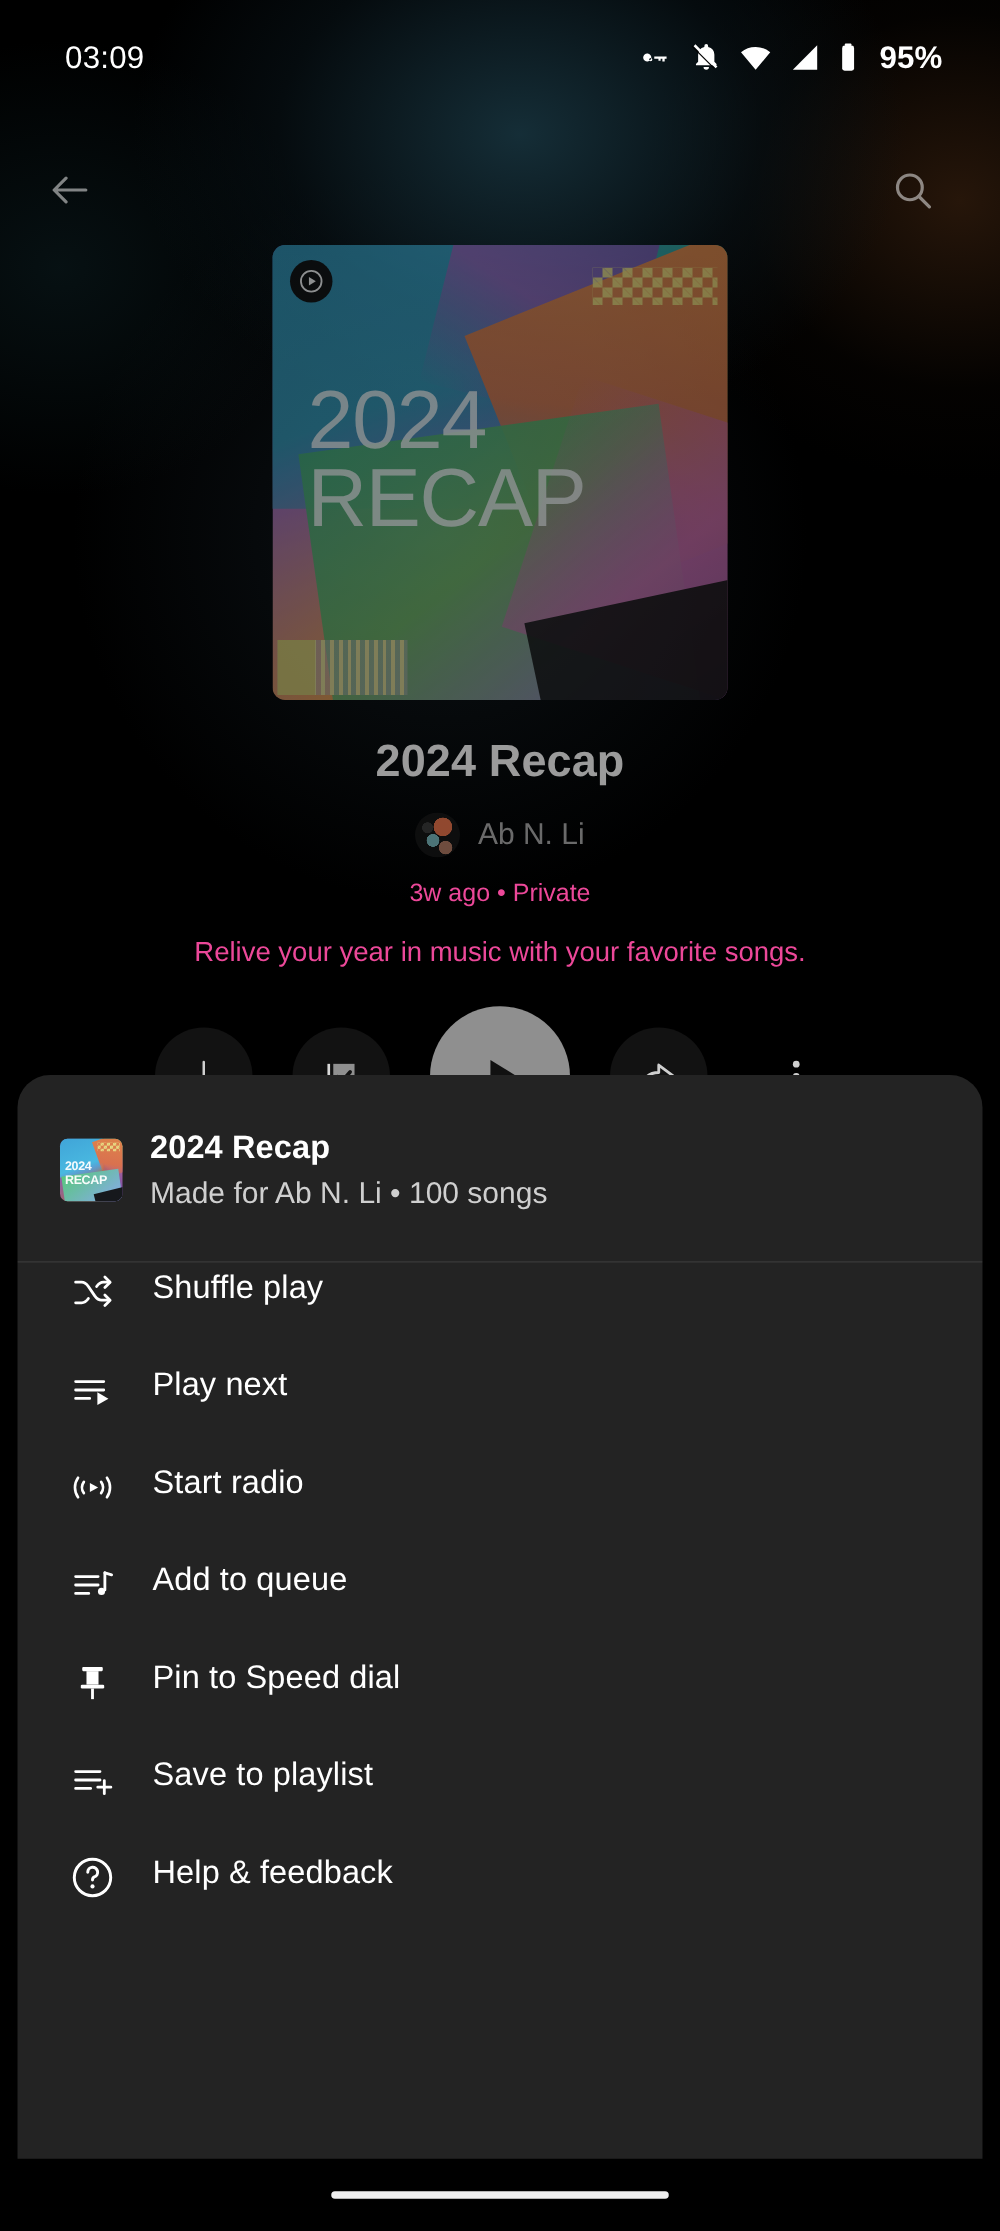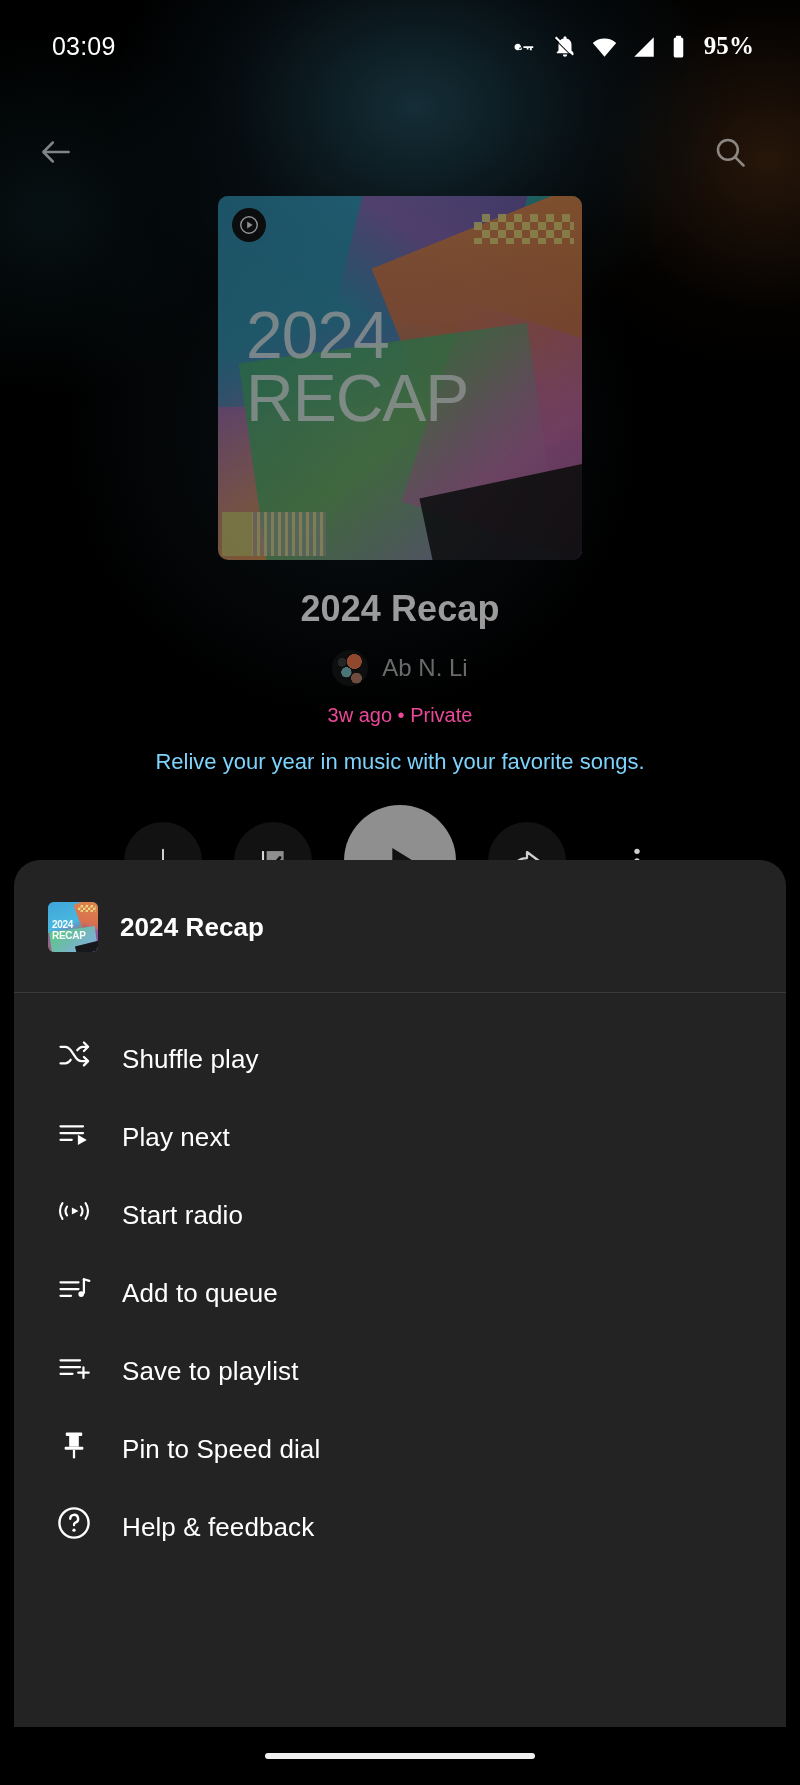--- a/index.html
+++ b/index.html
@@ -43,23 +43,22 @@
     box-sizing: border-box;
     z-index: 6;
   }
   .clock {
     color: #ffffff;
     font-size: 25px;
     letter-spacing: 0.2px;
   }
   .status-right {
     display: flex;
-    align-items: flex-end;
+    align-items: center;
     gap: 13px;
-    font-family: Liberation Serif, serif;
   }
   .status-right svg { display: block; }
   .battery-pct {
     color: #ffffff;
     font-size: 25px;
     font-weight: 700;
     margin-left: 4px;
     letter-spacing: 0.1px;
   }
 
@@ -228,21 +227,21 @@
     color: #6a6a6a;
     font-size: 24px;
   }
   .meta-line {
     margin-top: 18px;
     color: #ec4899;
     font-size: 20px;
   }
   .desc-line {
     margin-top: 22px;
-    color: #7dd3fc;
+    color: #ec4899;
     font-size: 22px;
   }
 
   
   .actions {
     margin-top: 30px;
     display: flex;
     align-items: center;
     justify-content: center;
     gap: 32px;
@@ -342,21 +341,21 @@
     margin-top: 8px;
   }
   .sheet-divider {
     height: 1px;
     background: #3a3a3a;
     margin: 0;
   }
   .menu-list { padding-top: 4px; }
   .menu-item {
     display: flex;
-    align-items: flex-end;
+    align-items: flex-start;
     gap: 28px;
     height: 78px;
     padding: 0 30px 0 40px;
   }
   .menu-icon {
     width: 40px; height: 40px;
     display: flex; align-items: center; justify-content: center;
     flex: 0 0 auto;
   }
   .menu-label {
@@ -516,20 +515,21 @@
         <div class="t-green"></div>
         <div class="t-dark"></div>
         <div class="t-check"></div>
         <div class="t-txt">
           <span>2024</span>
           <span>RECAP</span>
         </div>
       </div>
       <div class="sheet-texts">
         <div class="sheet-title">2024 Recap</div>
+        <div class="sheet-sub">Made for Ab N. Li • 100 songs</div>
       </div>
     </div>
 
     <div class="sheet-divider"></div>
 
     <div class="menu-list">
 
       <div class="menu-item">
         <div class="menu-icon">
           <svg width="36" height="36" viewBox="0 0 24 24" fill="none" stroke="#fff" stroke-width="1.5" stroke-linecap="round" stroke-linejoin="round">
@@ -573,38 +573,38 @@
             <path d="M18.6 5.5v9.1"></path>
             <path d="M18.6 5.5 22.2 6.6"></path>
             <circle cx="16.8" cy="15.4" r="1.9" fill="#fff" stroke="none"></circle>
           </svg>
         </div>
         <div class="menu-label">Add to queue</div>
       </div>
 
       <div class="menu-item">
         <div class="menu-icon">
-          <svg width="36" height="36" viewBox="0 0 24 24" fill="none" stroke="#fff" stroke-width="1.5" stroke-linecap="round">
-            <path d="M3 7.5h13M3 12h13M3 16.5h8"></path>
-            <path d="M18.3 12.3v7M14.8 15.8h7"></path>
-          </svg>
-        </div>
-        <div class="menu-label">Save to playlist</div>
-      </div>
-
-      <div class="menu-item">
-        <div class="menu-icon">
           <svg width="34" height="34" viewBox="0 0 24 24" fill="#fff">
             <rect x="6.2" y="3.2" width="11.6" height="2.4" rx="0.6"></rect>
             <rect x="8.6" y="5.6" width="6.8" height="7.6"></rect>
             <rect x="5.4" y="13.2" width="13.2" height="2.2" rx="0.7"></rect>
             <rect x="11.2" y="15.4" width="1.6" height="6"></rect>
           </svg>
         </div>
         <div class="menu-label">Pin to Speed dial</div>
+      </div>
+
+      <div class="menu-item">
+        <div class="menu-icon">
+          <svg width="36" height="36" viewBox="0 0 24 24" fill="none" stroke="#fff" stroke-width="1.5" stroke-linecap="round">
+            <path d="M3 7.5h13M3 12h13M3 16.5h8"></path>
+            <path d="M18.3 12.3v7M14.8 15.8h7"></path>
+          </svg>
+        </div>
+        <div class="menu-label">Save to playlist</div>
       </div>
 
       <div class="menu-item">
         <div class="menu-icon">
           <svg width="38" height="38" viewBox="0 0 24 24" fill="none" stroke="#fff" stroke-width="1.5">
             <circle cx="12" cy="12" r="9.2"></circle>
             <path d="M9.6 9.3a2.5 2.5 0 1 1 3.3 2.4c-.7.3-.9.8-.9 1.6" stroke-linecap="round"></path>
             <circle cx="12" cy="16.5" r="1.05" fill="#fff" stroke="none"></circle>
           </svg>
         </div>

